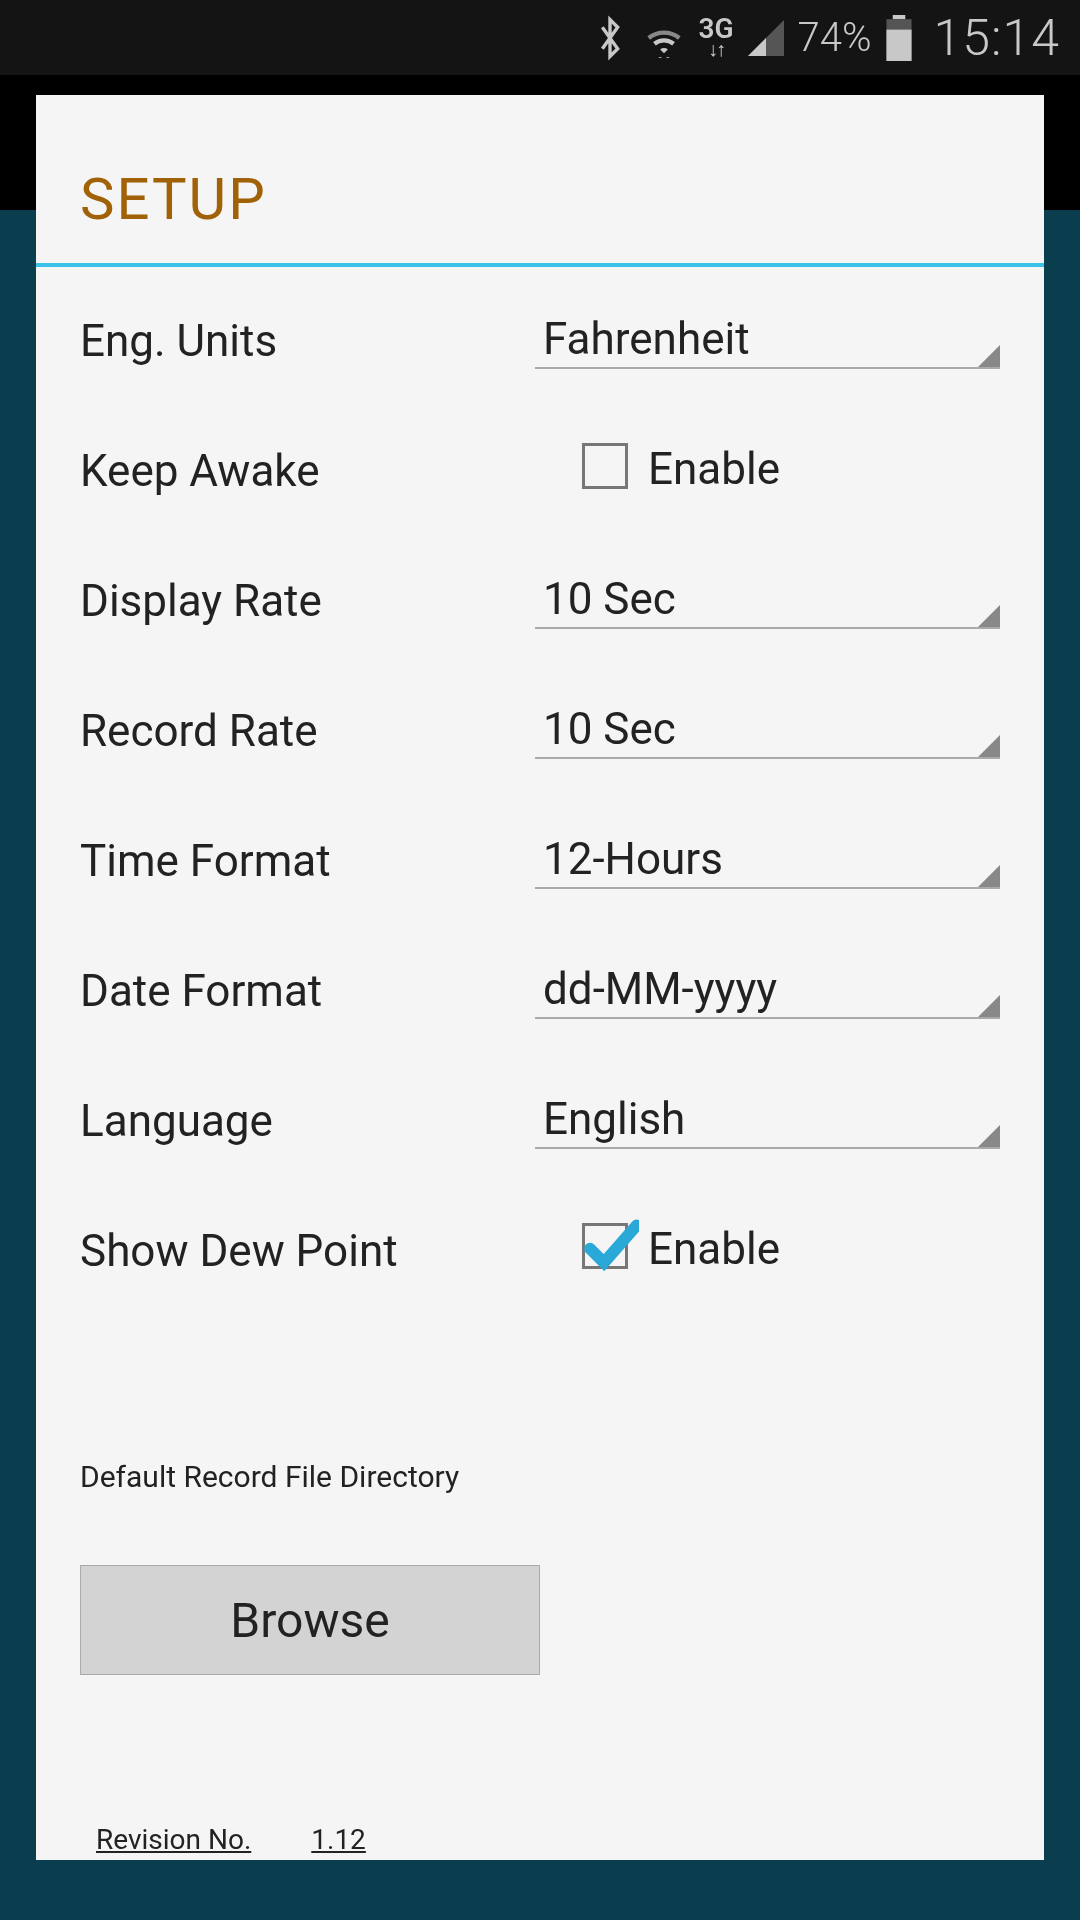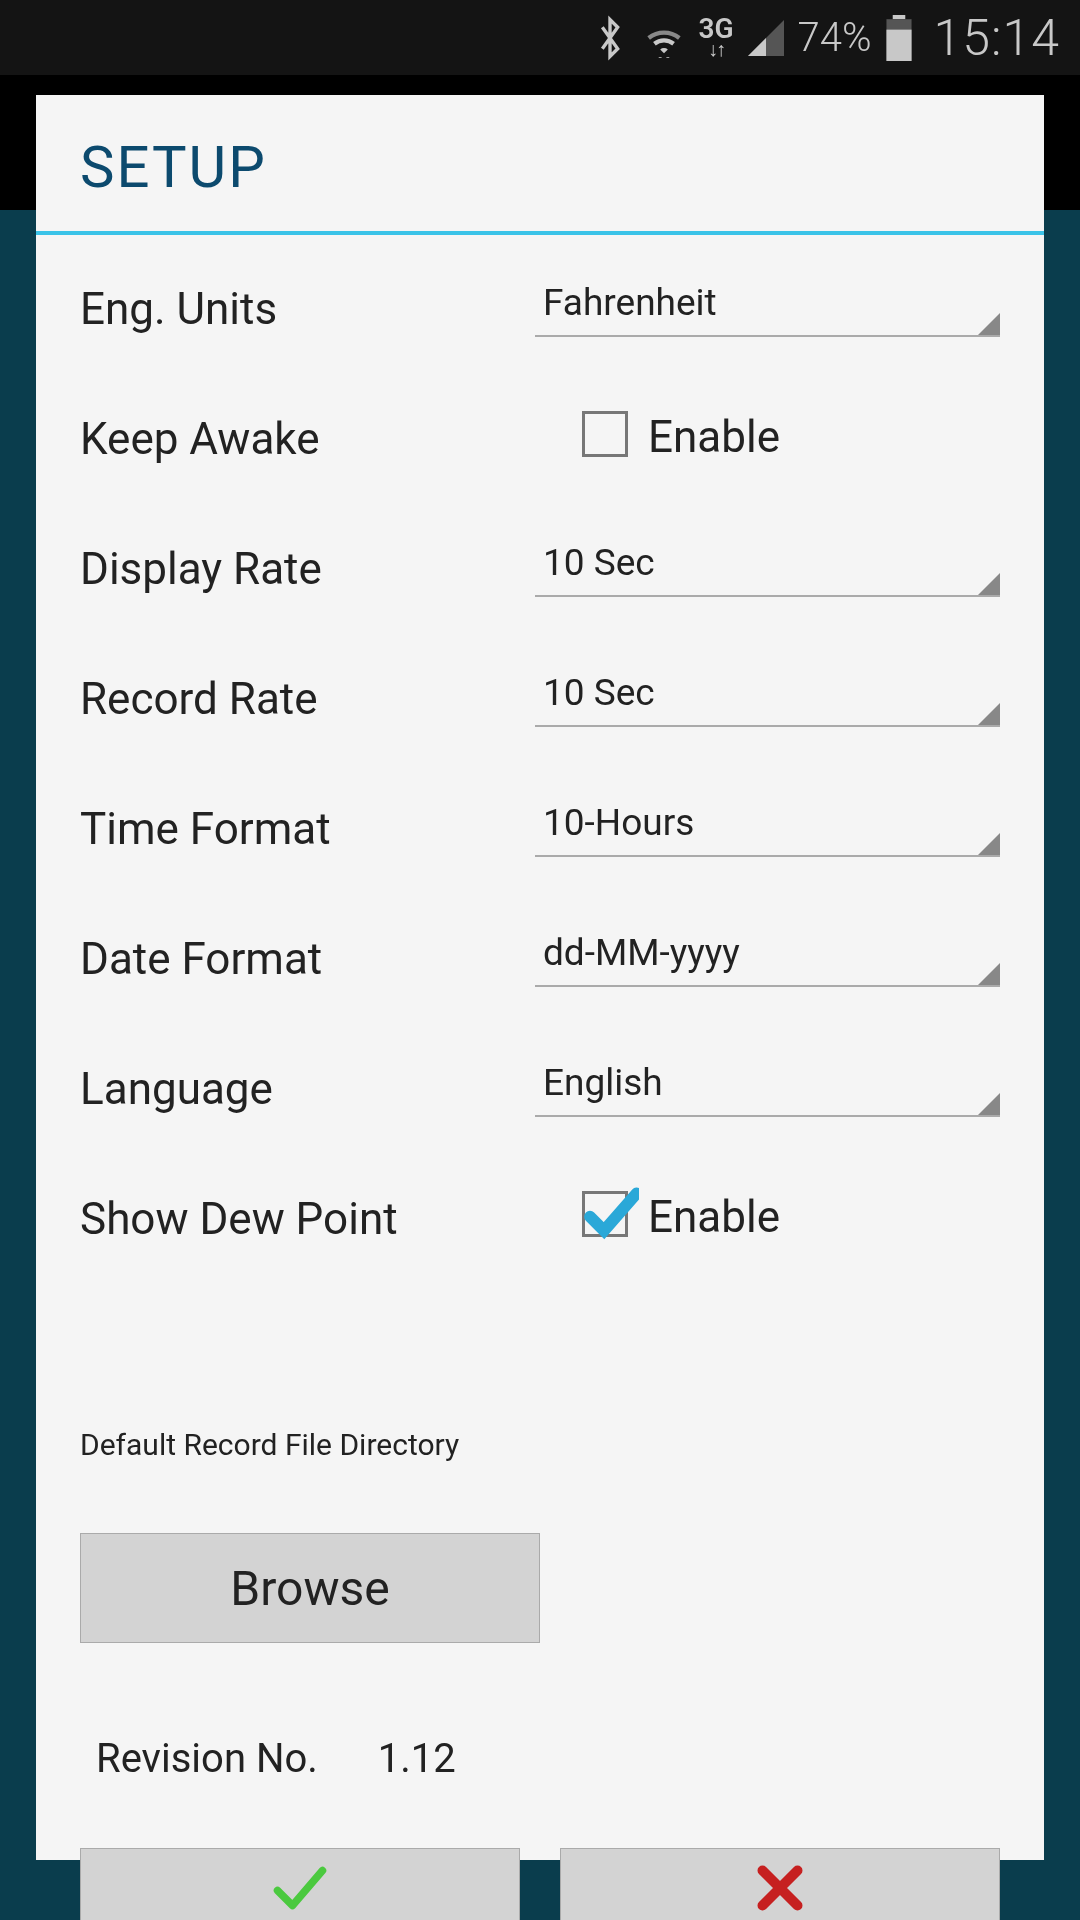--- a/index.html
+++ b/index.html
@@ -59,26 +59,27 @@
     left: 36px;
     right: 36px;
     bottom: 60px;
     background: #f5f5f5;
     display: flex;
     flex-direction: column;
     padding: 38px 0 0 0;
   }
   
   .dialog-title {
-    color: #0c4a6e;
+    color: #a16207;
     font-size: 58px;
     font-weight: 400;
     letter-spacing: 2px;
     padding: 0 44px 30px 44px;
     border-bottom: 4px solid #3ac3e8;
+    margin-top: 32px;
   }
   
   .settings-area {
     flex: 1;
     padding: 44px 44px 0 44px;
     display: flex;
     flex-direction: column;
     gap: 28px;
   }
   
@@ -102,21 +103,21 @@
     height: 56px;
   }
   
   .spinner {
     width: 100%;
     height: 56px;
     border: none;
     border-bottom: 2px solid #aaa;
     background: transparent;
     color: #222;
-    font-size: 37px;
+    font-size: 44px;
     padding: 0 8px 6px 8px;
     position: relative;
   }
   
   .spinner-wrap {
     position: relative;
     width: 100%;
   }
   
   .spinner-tri {
@@ -198,23 +199,24 @@
     display: flex;
     align-items: center;
     justify-content: center;
     margin-top: 23px;
   }
   
   .revision-row {
     display: flex;
     gap: 60px;
     color: #222;
-    font-size: 40px;
-    margin-top: 64px;
+    font-size: 28px;
+    margin-top: 120px;
     padding-left: 16px;
+    text-decoration: underline;
   }
   
   .action-row {
     display: flex;
     gap: 40px;
     margin-top: 38px;
     padding: 0 0 0 0;
   }
   
   .action-btn {
@@ -307,21 +309,21 @@
       <div class="setting-label">Record Rate</div>
       <div class="setting-control spinner-wrap">
         <div class="spinner">10 Sec</div>
         <div class="spinner-tri"></div>
       </div>
     </div>
 
     <div class="setting-row">
       <div class="setting-label">Time Format</div>
       <div class="setting-control spinner-wrap">
-        <div class="spinner">10-Hours</div>
+        <div class="spinner">12-Hours</div>
         <div class="spinner-tri"></div>
       </div>
     </div>
 
     <div class="setting-row">
       <div class="setting-label">Date Format</div>
       <div class="setting-control spinner-wrap">
         <div class="spinner">dd-MM-yyyy</div>
         <div class="spinner-tri"></div>
       </div>

